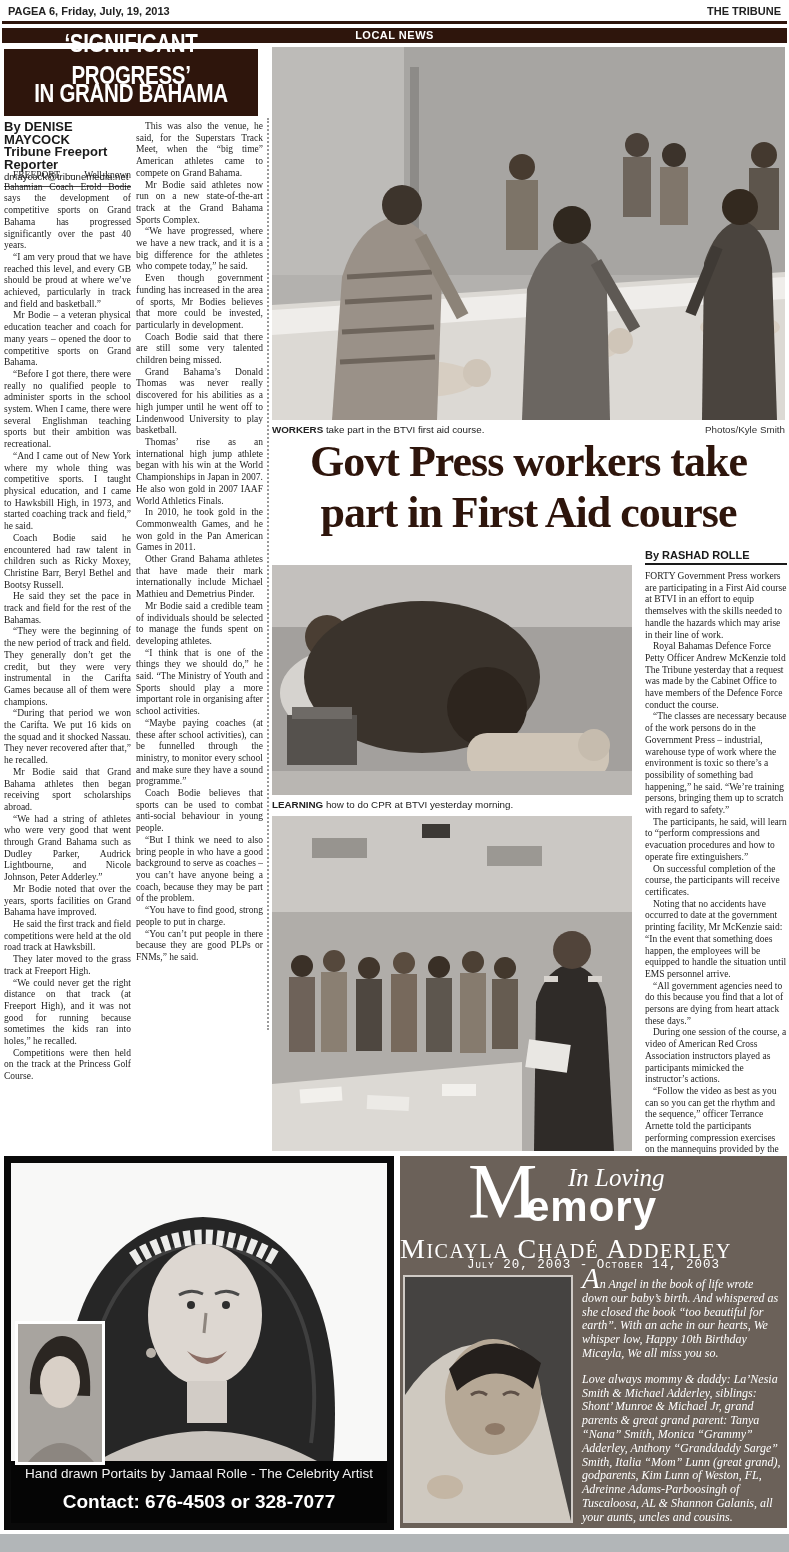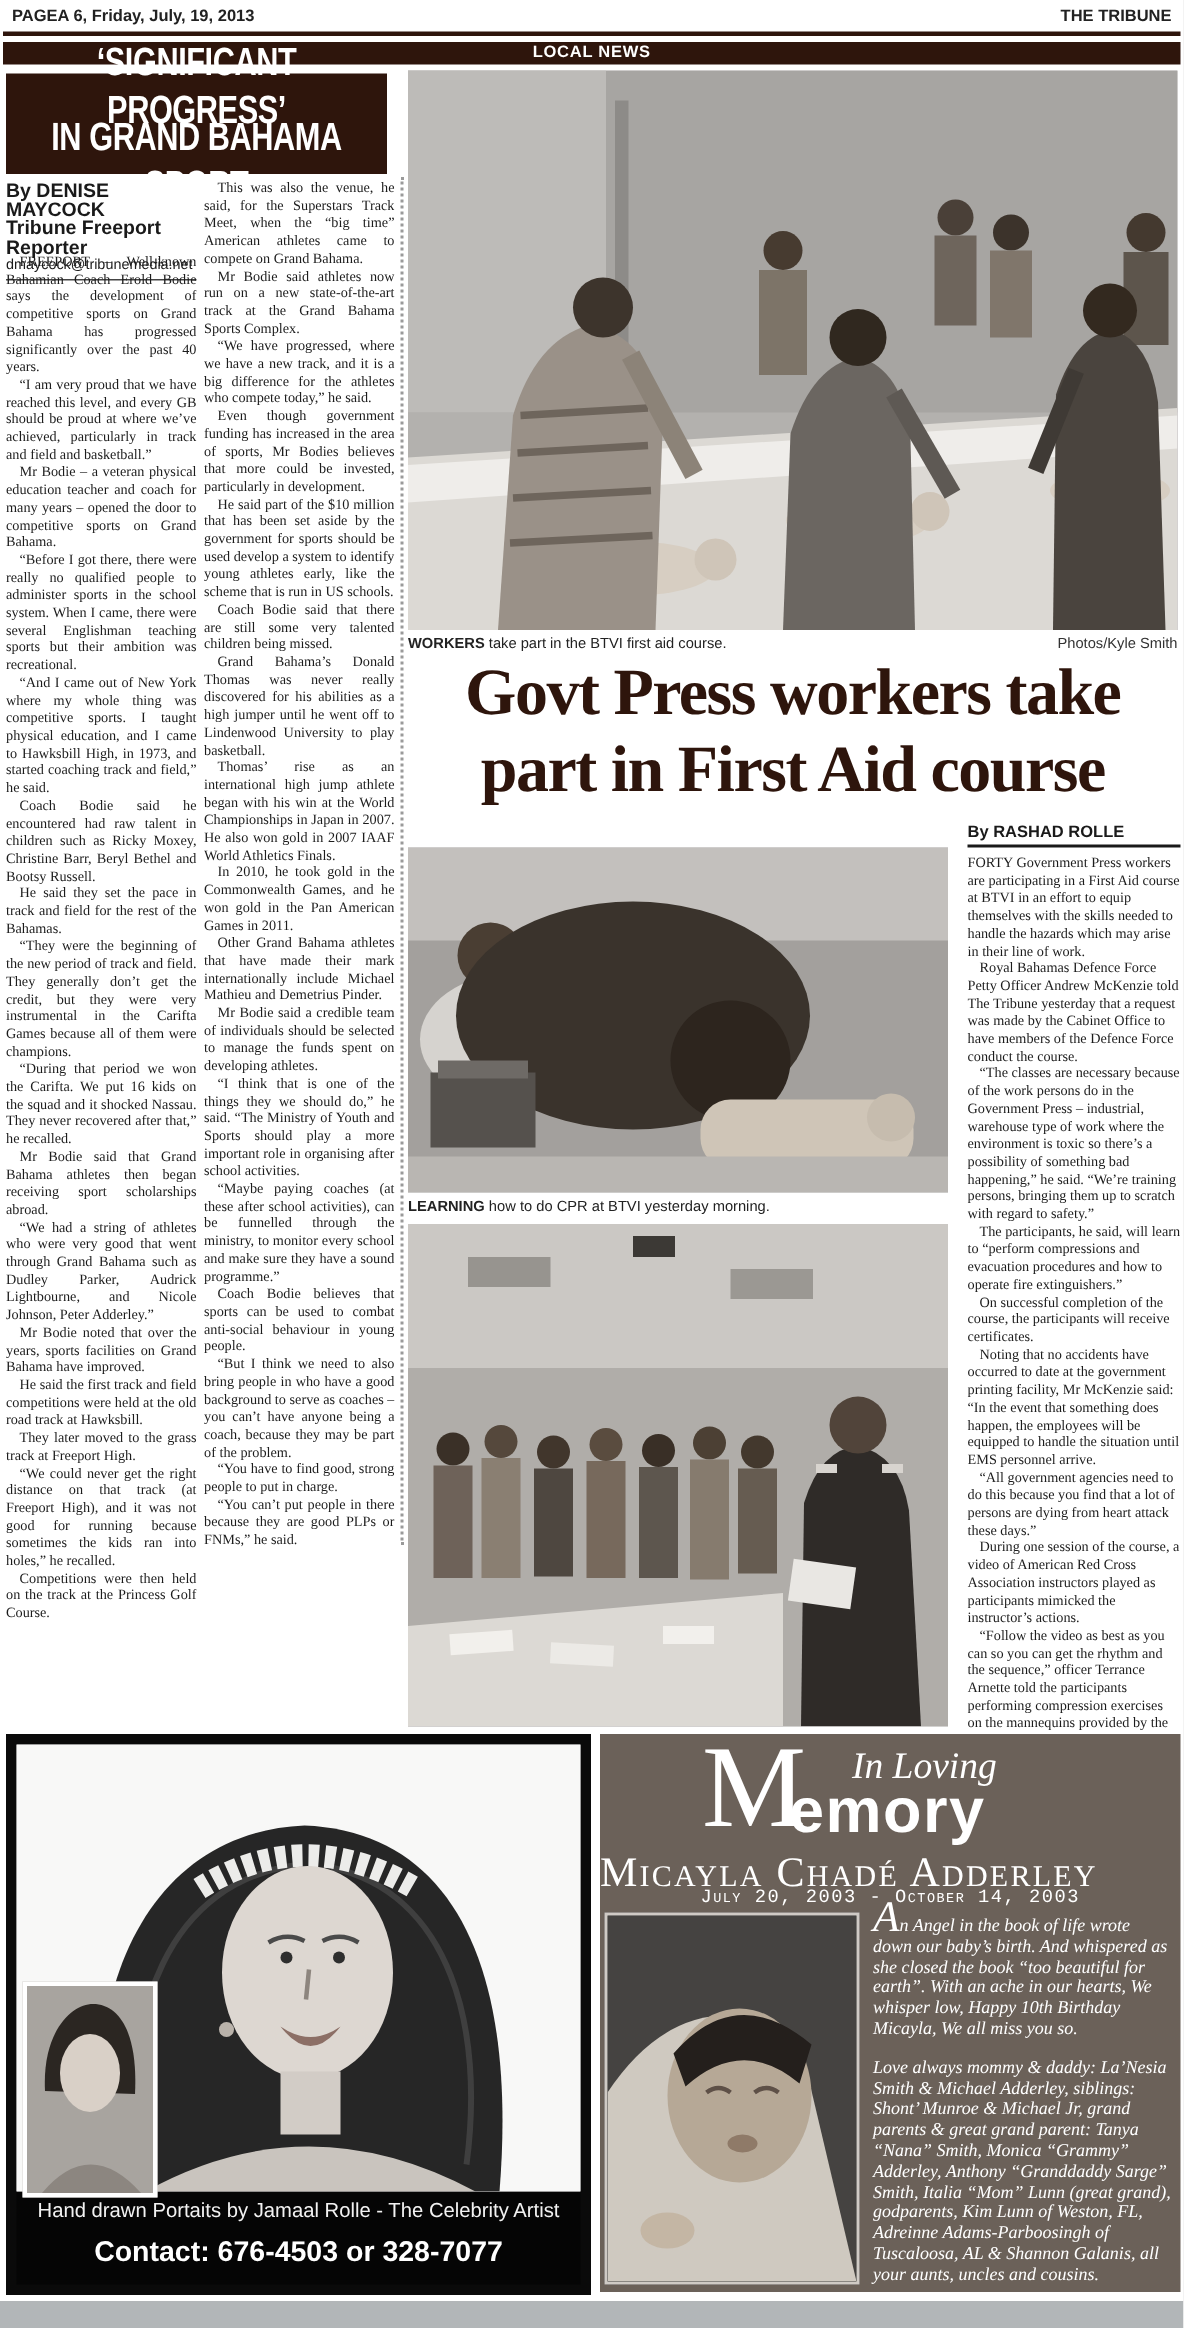--- a/index.html
+++ b/index.html
@@ -119,21 +119,20 @@
       <p>He said the first track and field competitions were held at the old road track at Hawksbill.</p>
       <p>They later moved to the grass track at Freeport High.</p>
       <p>“We could never get the right distance on that track (at Freeport High), and it was not good for running because sometimes the kids ran into holes,” he recalled.</p>
       <p>Competitions were then held on the track at the Princess Golf Course.</p>
     </div>
   <div class="newscol col2">
       <p>This was also the venue, he said, for the Superstars Track Meet, when the “big time” American athletes came to compete on Grand Bahama.</p>
       <p>Mr Bodie said athletes now run on a new state-of-the-art track at the Grand Bahama Sports Complex.</p>
       <p>“We have progressed, where we have a new track, and it is a big difference for the athletes who compete today,” he said.</p>
       <p>Even though government funding has increased in the area of sports, Mr Bodies believes that more could be invested, particularly in development.</p>
-      <p>He said part of the $10 million that has been set aside by the government for sports should be used develop a system to identify young athletes early, like the scheme that is run in US schools.</p>
       <p>Coach Bodie said that there are still some very talented children being missed.</p>
       <p>Grand Bahama’s Donald Thomas was never really discovered for his abilities as a high jumper until he went off to Lindenwood University to play basketball.</p>
       <p>Thomas’ rise as an international high jump athlete began with his win at the World Championships in Japan in 2007. He also won gold in 2007 IAAF World Athletics Finals.</p>
       <p>In 2010, he took gold in the Commonwealth Games, and he won gold in the Pan American Games in 2011.</p>
       <p>Other Grand Bahama athletes that have made their mark internationally include Michael Mathieu and Demetrius Pinder.</p>
       <p>Mr Bodie said a credible team of individuals should be selected to manage the funds spent on developing athletes.</p>
       <p>“I think that is one of the things they we should do,” he said. “The Ministry of Youth and Sports should play a more important role in organising after school activities.</p>
       <p>“Maybe paying coaches (at these after school activities), can be funnelled through the ministry, to monitor every school and make sure they have a sound programme.”</p>
       <p>Coach Bodie believes that sports can be used to combat anti-social behaviour in young people.</p>
       <p>“But I think we need to also bring people in who have a good background to serve as coaches – you can’t have anyone being a coach, because they may be part of the problem.</p>

